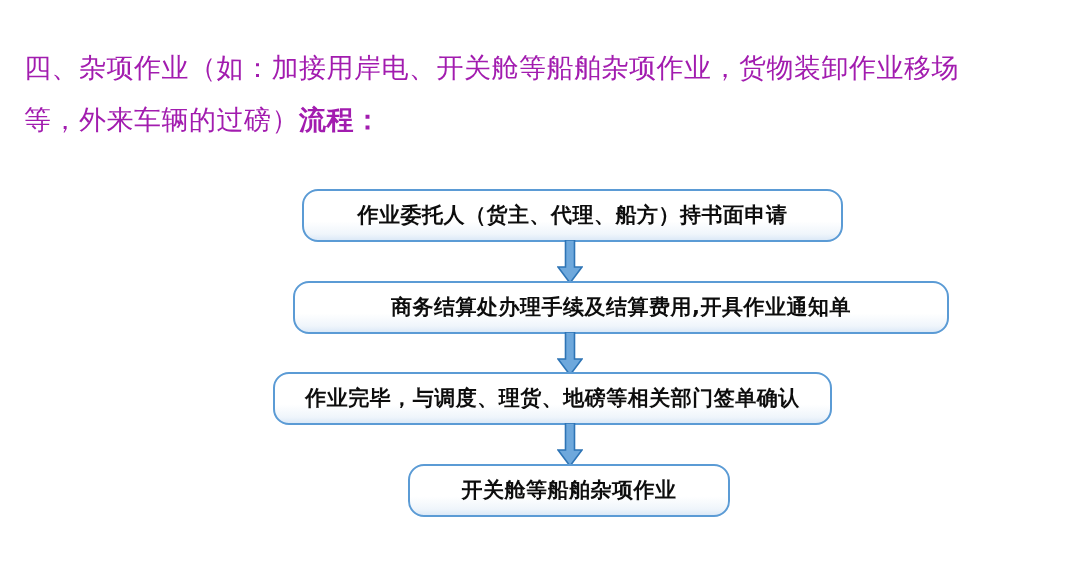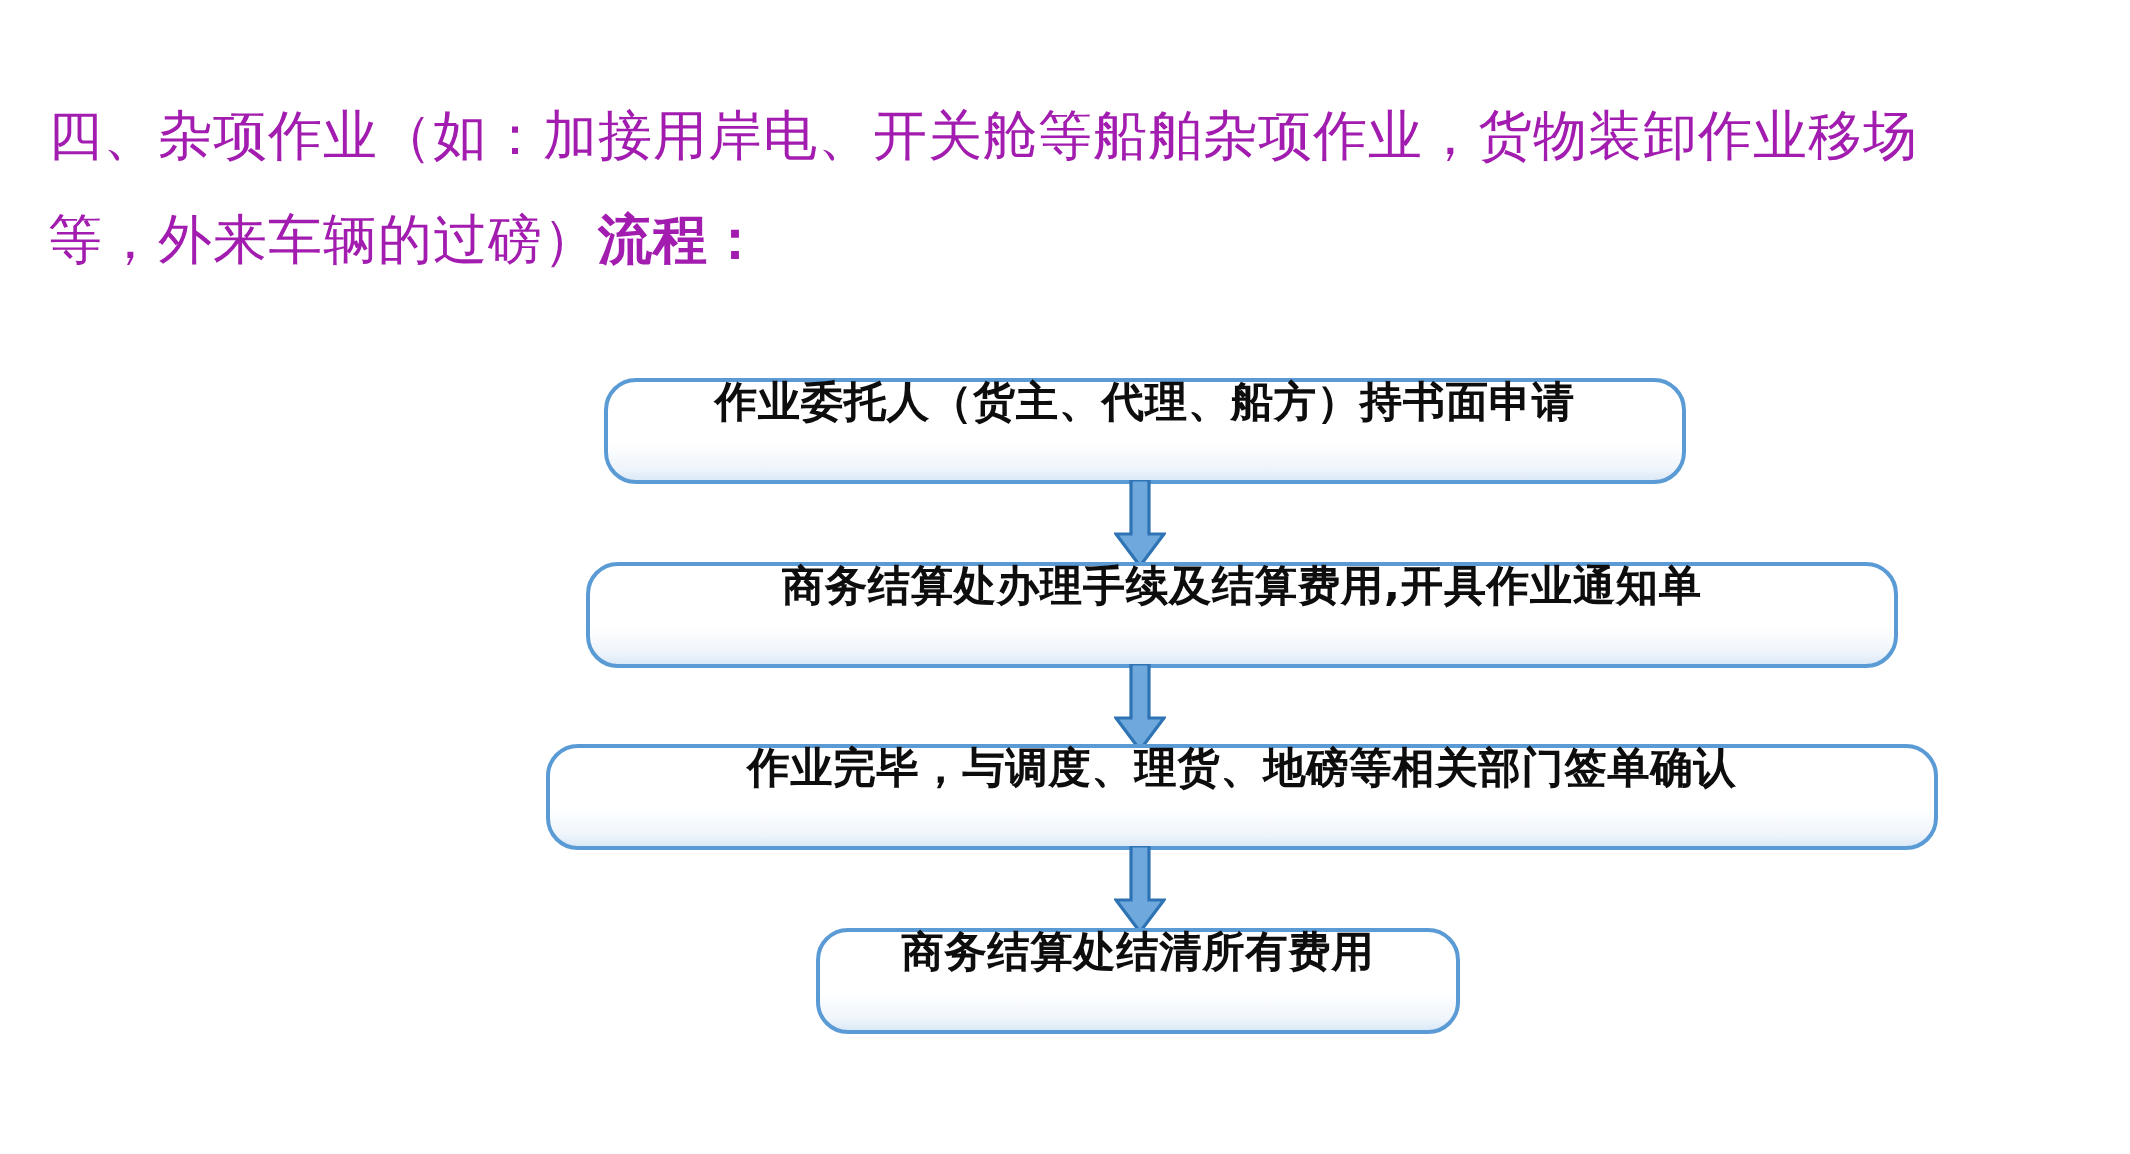--- a/index.html
+++ b/index.html
@@ -45,36 +45,37 @@
     height: 577px;
   }
 
   .node {
     position: absolute;
     box-sizing: border-box;
     border: 2px solid #5B9BD5;
     border-radius: 16px;
     background: linear-gradient(to bottom, #ffffff 0%, #ffffff 62%, #eff5fb 88%, #dce9f7 100%);
     display: flex;
+    align-items: center;
     justify-content: center;
     text-align: center;
   }
   .node .label {
     font-family: "DejaVu Sans", "Liberation Sans", sans-serif;
     font-weight: 700;
     font-size: 21px;
     letter-spacing: 0.5px;
     color: #0d0d0d;
     white-space: nowrap;
     line-height: 1;
   }
 
   #node-1 { left: 302px; top: 189px; width: 541px; height: 53px; }
   #node-2 { left: 293px; top: 281px; width: 656px; height: 53px; }
-  #node-3 { left: 273px; top: 372px; width: 696px; height: 53px; }
+  #node-3 { left: 273px; top: 372px; width: 559px; height: 53px; }
   #node-4 { left: 408px; top: 464px; width: 322px; height: 53px; }
 
   
   .arrow {
     position: absolute;
     width: 26px;
     height: 44px;
   }
   #arrow-1 { left: 557px; top: 240px; }
   #arrow-2 { left: 557px; top: 332px; }
@@ -115,16 +116,16 @@
     <span class="label">作业完毕，与调度、理货、地磅等相关部门签单确认</span>
   </div>
 
   <div class="arrow" id="arrow-3">
     <svg viewBox="0 0 26 44" xmlns="http://www.w3.org/2000/svg" aria-hidden="true">
       <polygon points="8.5,0 17.5,0 17.5,27 25,27 13,43 1,27 8.5,27" fill="#6EA8DC" stroke="#2E74B5" stroke-width="1.6" stroke-linejoin="miter"></polygon>
     </svg>
   </div>
 
   <div class="node" id="node-4">
-    <span class="label">商务结算处结清所有费用</span>
+    <span class="label">开关舱等船舶杂项作业</span>
   </div>
 
 </div>
 
 </body></html>

